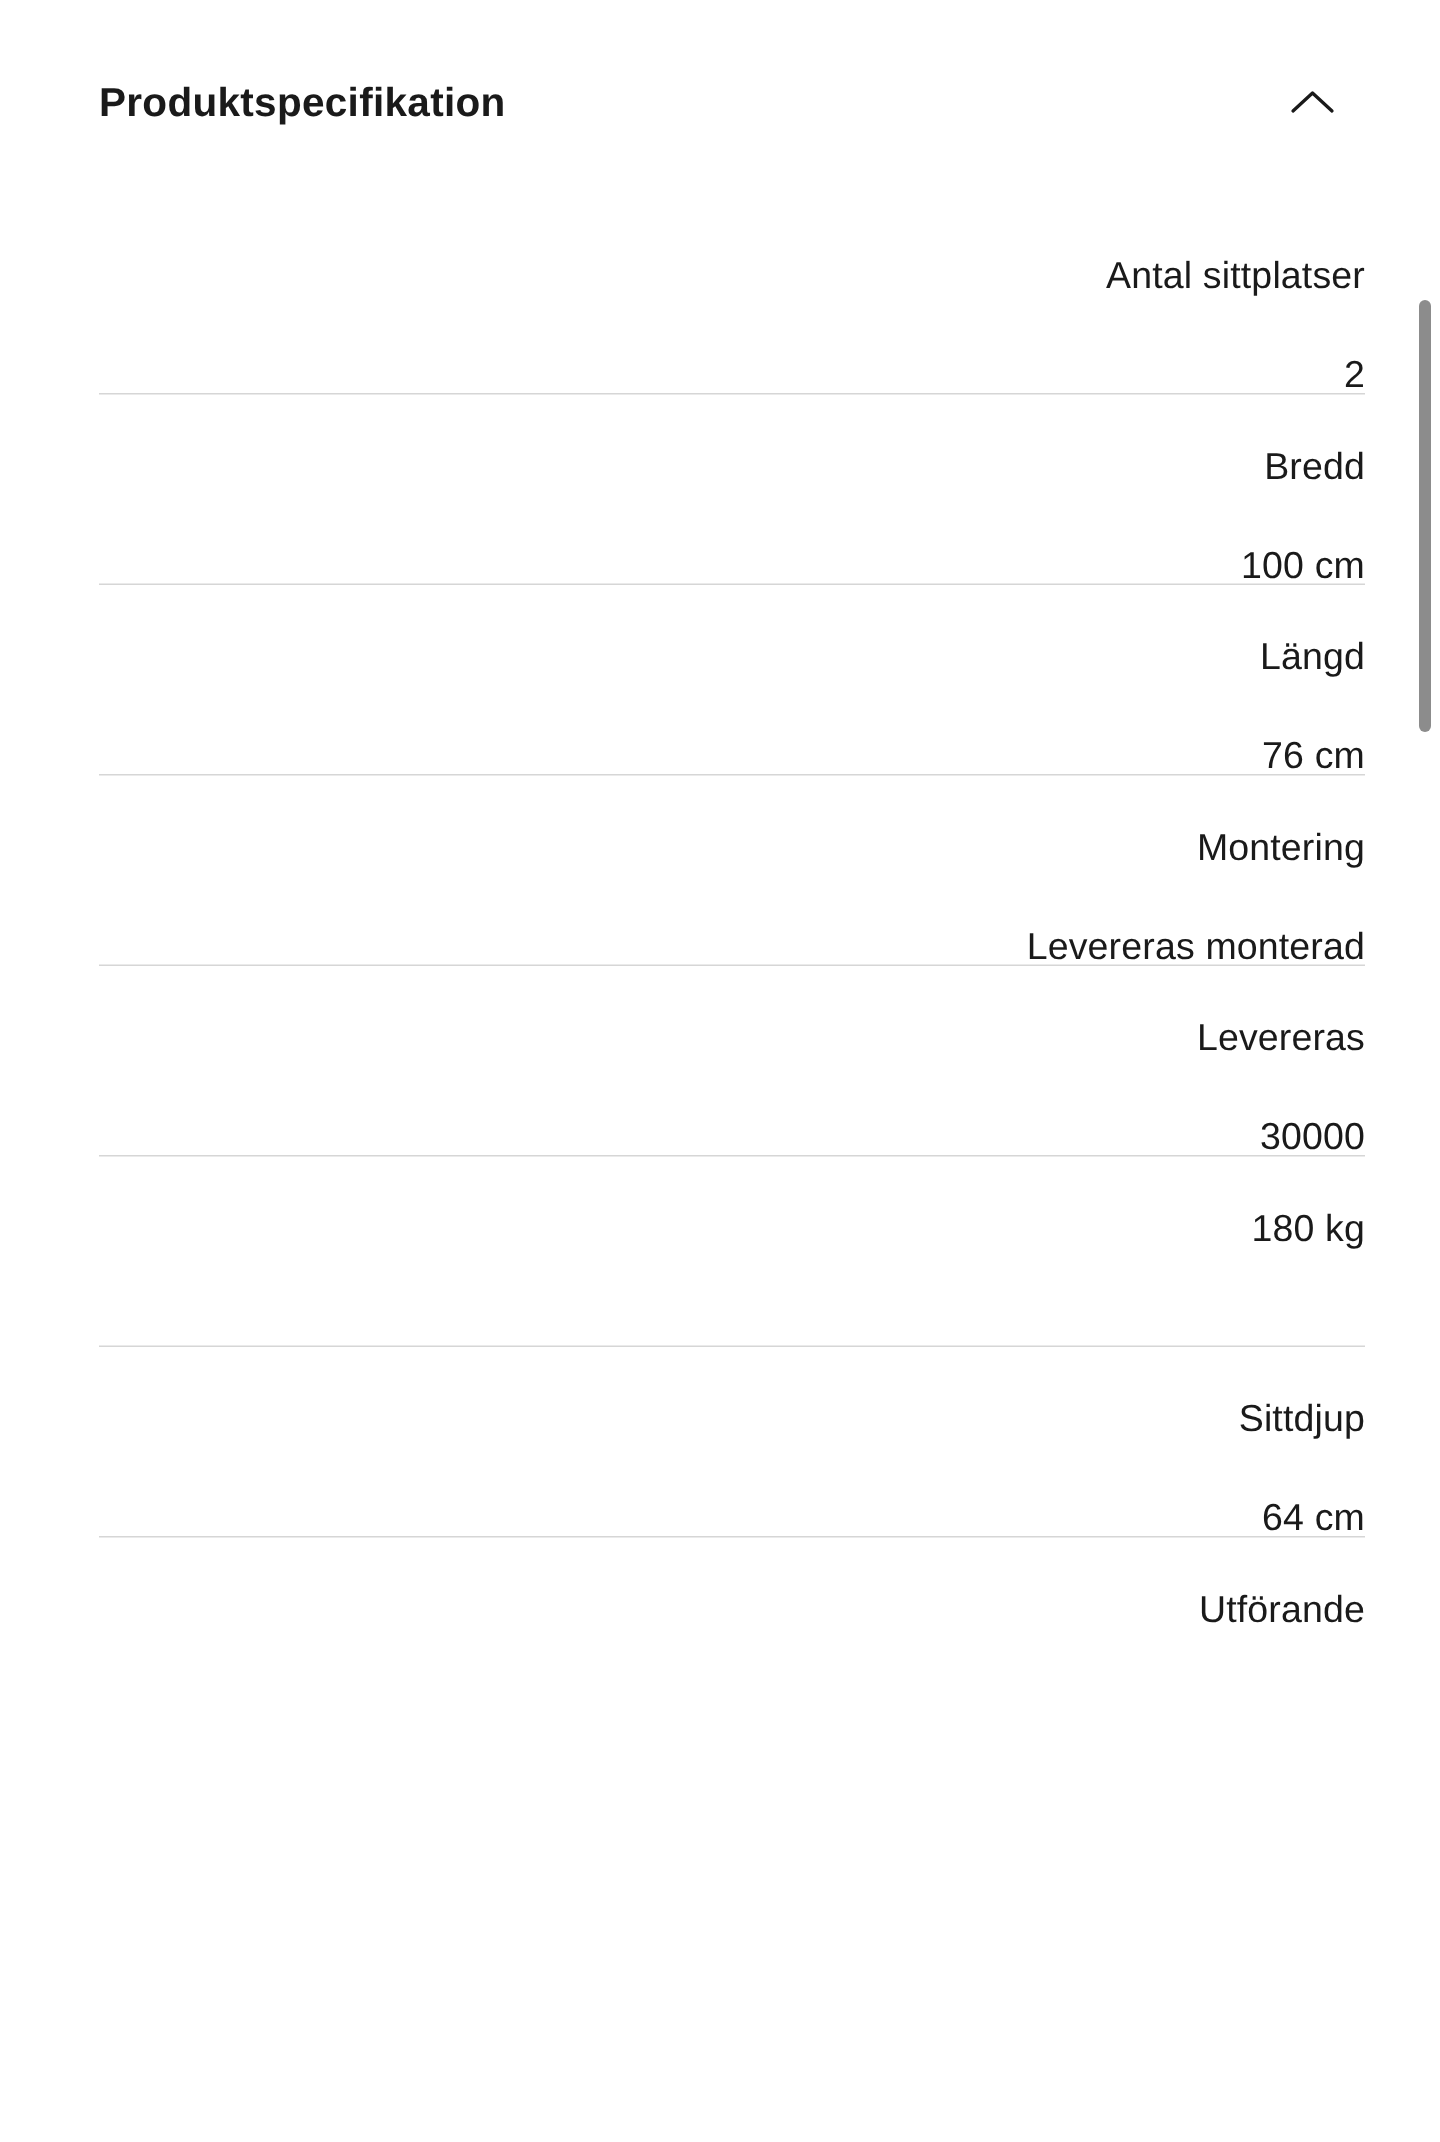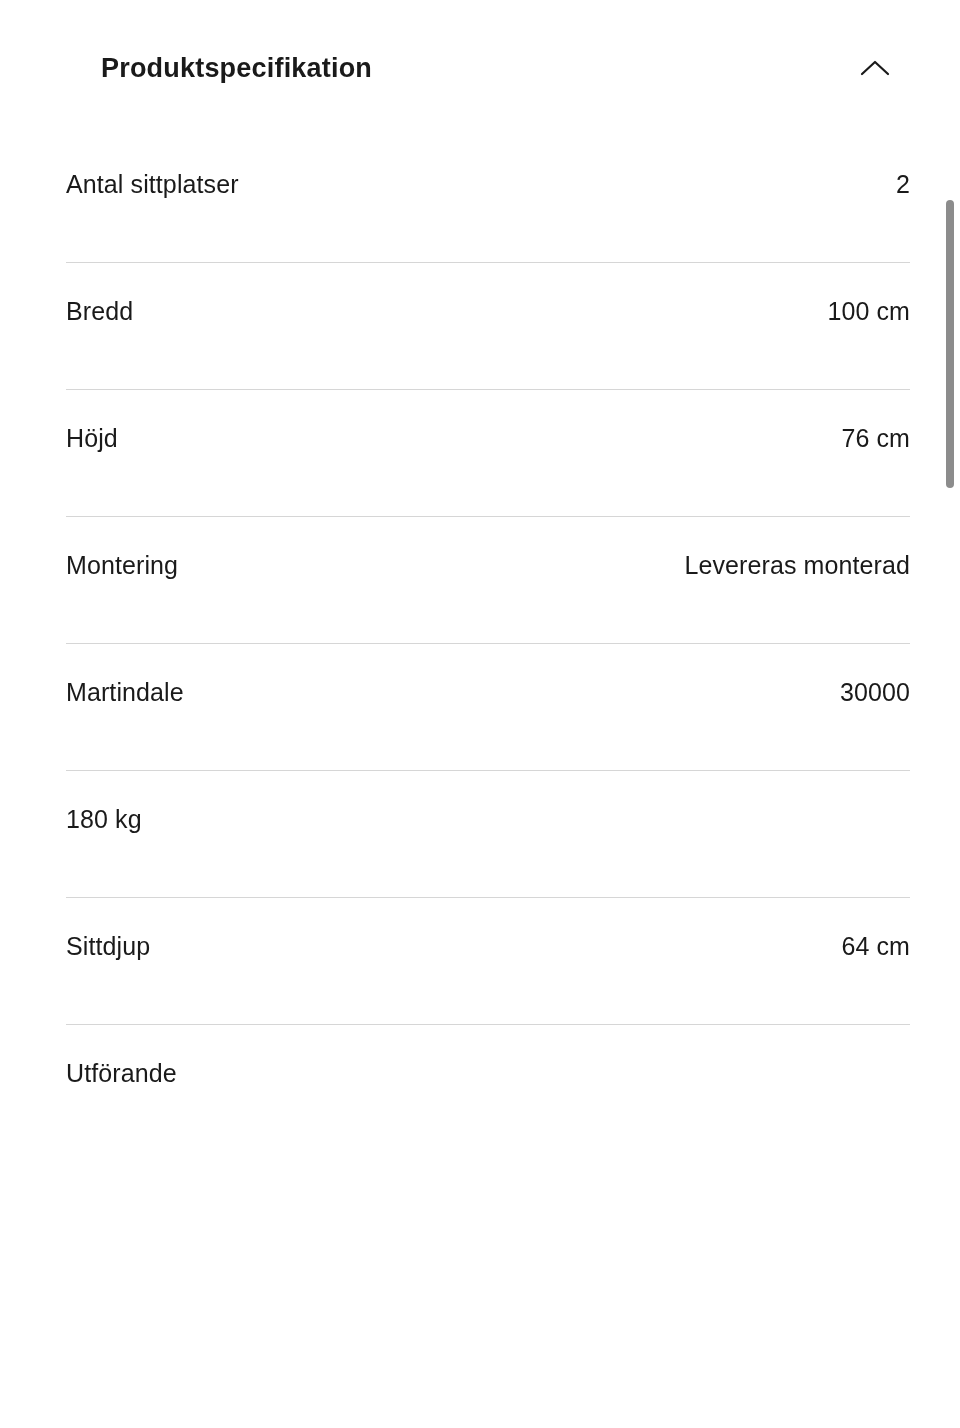--- a/index.html
+++ b/index.html
@@ -25,21 +25,20 @@
     box-sizing: border-box;
     padding: 0 50px 0 66px;
   }
 
   .section-header {
     display: flex;
     align-items: center;
     justify-content: space-between;
     height: 136px;
     padding-right: 14px;
-    margin-left: 35px;
   }
 
   .section-title {
     font-size: 27px;
     font-weight: bold;
     letter-spacing: 0.2px;
     color: #1a1a1a;
   }
 
   .chevron {
@@ -53,26 +52,27 @@
   .chevron svg {
     display: block;
   }
 
   .spec-list {
     margin-top: 6px;
   }
 
   .spec-row {
     display: flex;
-    align-items: flex-start;
+    align-items: flex-end;
     justify-content: space-between;
     padding: 0 0 0 0;
     height: 127px;
     box-sizing: border-box;
     position: relative;
+    flex-direction: column;
   }
   .spec-row .label {
     font-size: 25px;
     color: #1a1a1a;
     letter-spacing: 0.1px;
     line-height: 1;
     padding-top: 36px;
     white-space: nowrap;
   }
   .spec-row .value {
@@ -140,34 +140,34 @@
       <span class="divider"></span>
     </div>
 
     <div class="spec-row">
       <span class="label">Bredd</span>
       <span class="value">100 cm</span>
       <span class="divider"></span>
     </div>
 
     <div class="spec-row">
-      <span class="label">Höjd</span>
+      <span class="label">Längd</span>
       <span class="value">76 cm</span>
       <span class="divider"></span>
     </div>
 
 
     <div class="spec-row">
       <span class="label">Montering</span>
       <span class="value">Levereras monterad</span>
       <span class="divider"></span>
     </div>
 
     <div class="spec-row">
-      <span class="label">Martindale</span>
+      <span class="label">Levereras</span>
       <span class="value">30000</span>
       <span class="divider"></span>
     </div>
 
     <div class="spec-row">
       <span class="value">180 kg</span>
       <span class="divider"></span>
     </div>
 
     <div class="spec-row">

